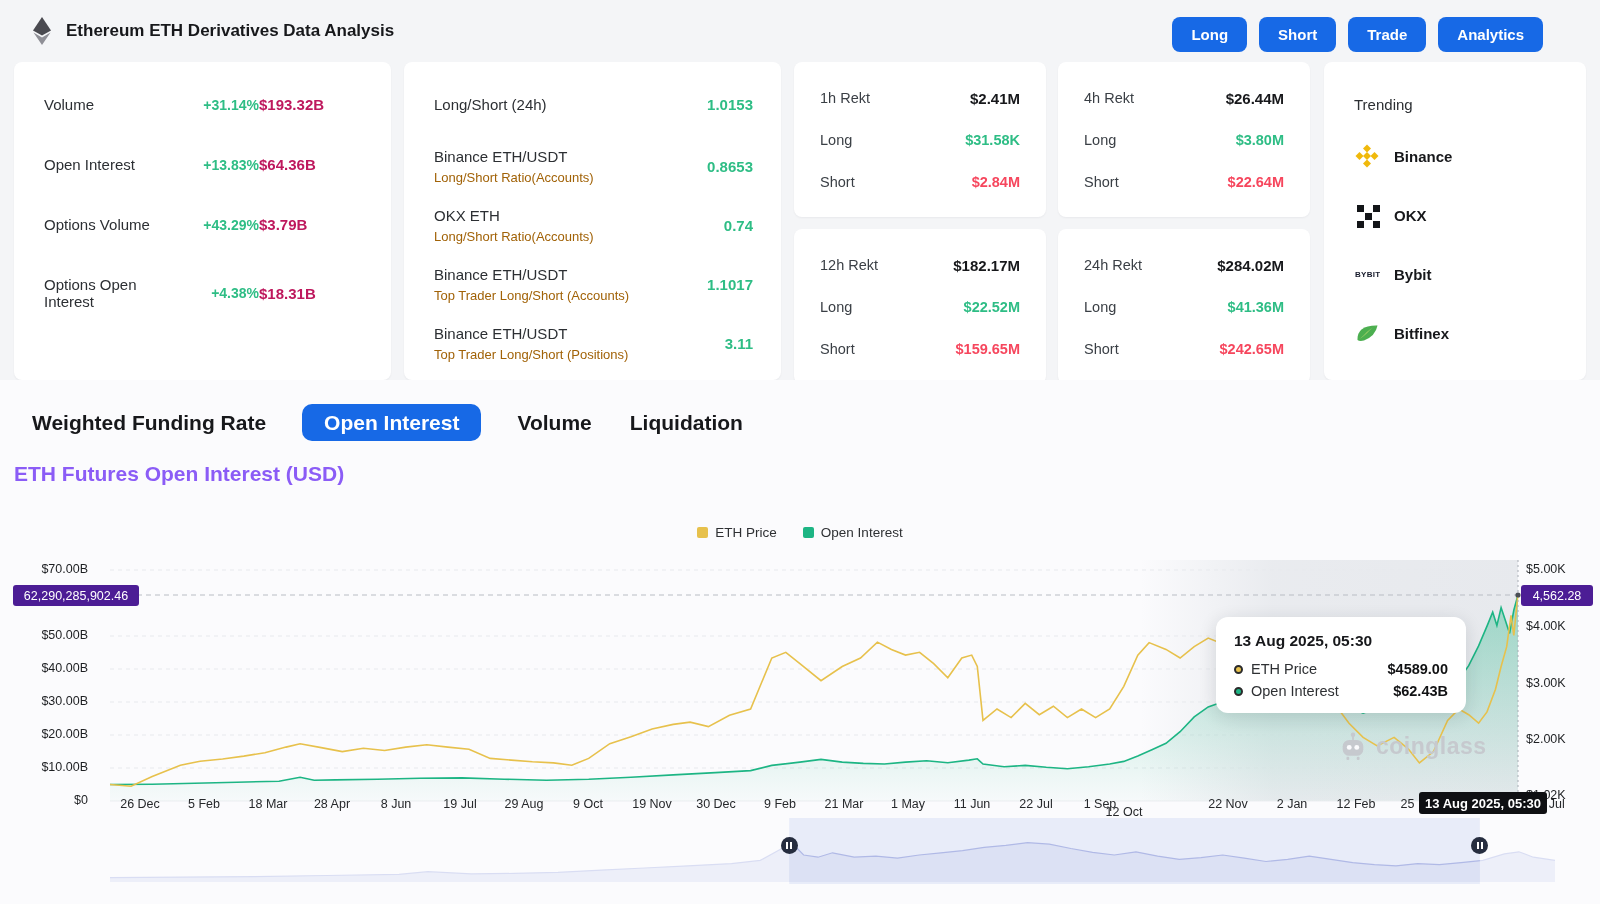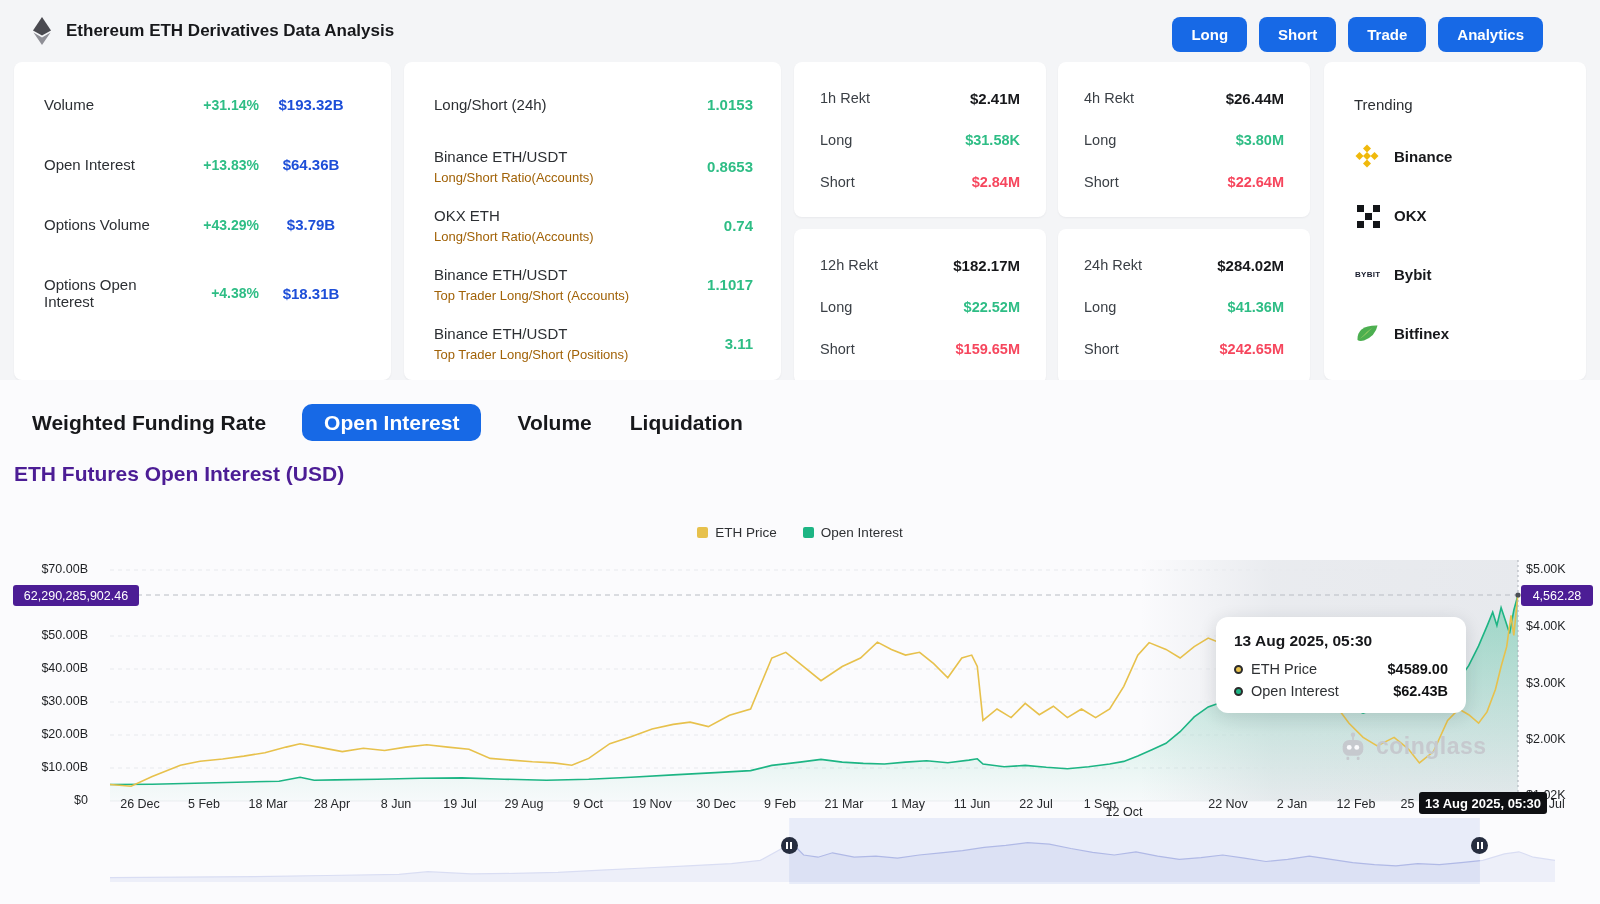--- a/index.html
+++ b/index.html
@@ -17,21 +17,21 @@
 
   
   .cards-row { position:absolute; top:62px; left:14px; width:1572px; height:318px; display:flex; gap:13px; }
   .card { background:#fff; border-radius:8px; box-shadow:0 1px 2px rgba(20,24,30,0.05); }
   .stats-card, .ratio-card { width:377px; height:318px; }
 
   .stats-rows { display:flex; flex-direction:column; gap:43px; padding:34px 28px 0 30px; }
   .stat-row { display:flex; align-items:center; font-size:15px; }
   .stat-label { flex:1; color:#2c2f33; }
   .stat-change { width:84px; text-align:right; color:#2ebd85; font-weight:bold; font-size:14px; }
-  .stat-value { width:104px; text-align:center; color:#1d4ed8; font-weight:bold; }
+  .stat-value { width:104px; text-align:left; color:#be185d; font-weight:bold; }
 
   .ratio-rows { display:flex; flex-direction:column; gap:19px; padding:30px 28px 0 30px; }
   .ratio-row { display:flex; align-items:center; min-height:24px; }
   .ratio-row.first { margin-bottom:11px; }
   .ratio-row.tall { min-height:40px; }
   .ratio-labels { flex:1; }
   .ratio-label { font-size:15px; color:#2c2f33; }
   .ratio-sub { font-size:13px; color:#a16207; margin-top:5px; }
   .ratio-value { color:#2ebd85; font-weight:bold; font-size:15px; text-align:right; }
 
@@ -53,21 +53,21 @@
   .trend-name { font-size:15px; font-weight:bold; color:#17181b; }
 
   
   .lower { position:absolute; top:380px; left:0; width:1600px; height:524px; background:#fbfbfd; }
 
   .tabs { position:absolute; top:24px; left:30px; display:flex; align-items:center; gap:34px; }
   .tab { font-size:21px; font-weight:bold; color:#17181b; height:37px; display:flex; align-items:center;
          padding:0 2px; cursor:pointer; background:none; border:none; font-family:inherit; }
   .tab.active { background:#1769e6; color:#fff; border-radius:10px; padding:0 22px; }
 
-  .section-title { position:absolute; left:14px; top:82px; font-size:21px; font-weight:bold; color:#4c1d95; }
+  .section-title { position:absolute; left:14px; top:82px; font-size:21px; font-weight:bold; color:#8b5cf6; }
 
   .legend { position:absolute; top:145px; left:0; width:100%; display:flex; justify-content:center; gap:26px; }
   .legend-item { display:flex; align-items:center; gap:7px; font-size:13.5px; color:#2e3033; cursor:pointer; }
   .legend-swatch { width:11px; height:11px; border-radius:2px; }
 
   .chart-wrap { position:absolute; top:165px; left:0; width:1600px; height:273px; }
   .axis-label { position:absolute; font-size:12.5px; color:#1d1f22; }
   .axis-left { left:0; width:88px; text-align:right; }
   .axis-right { left:1526px; width:72px; text-align:left; }
   .x-label { position:absolute; top:252px; width:72px; text-align:center; font-size:12.5px; color:#26282b; }

